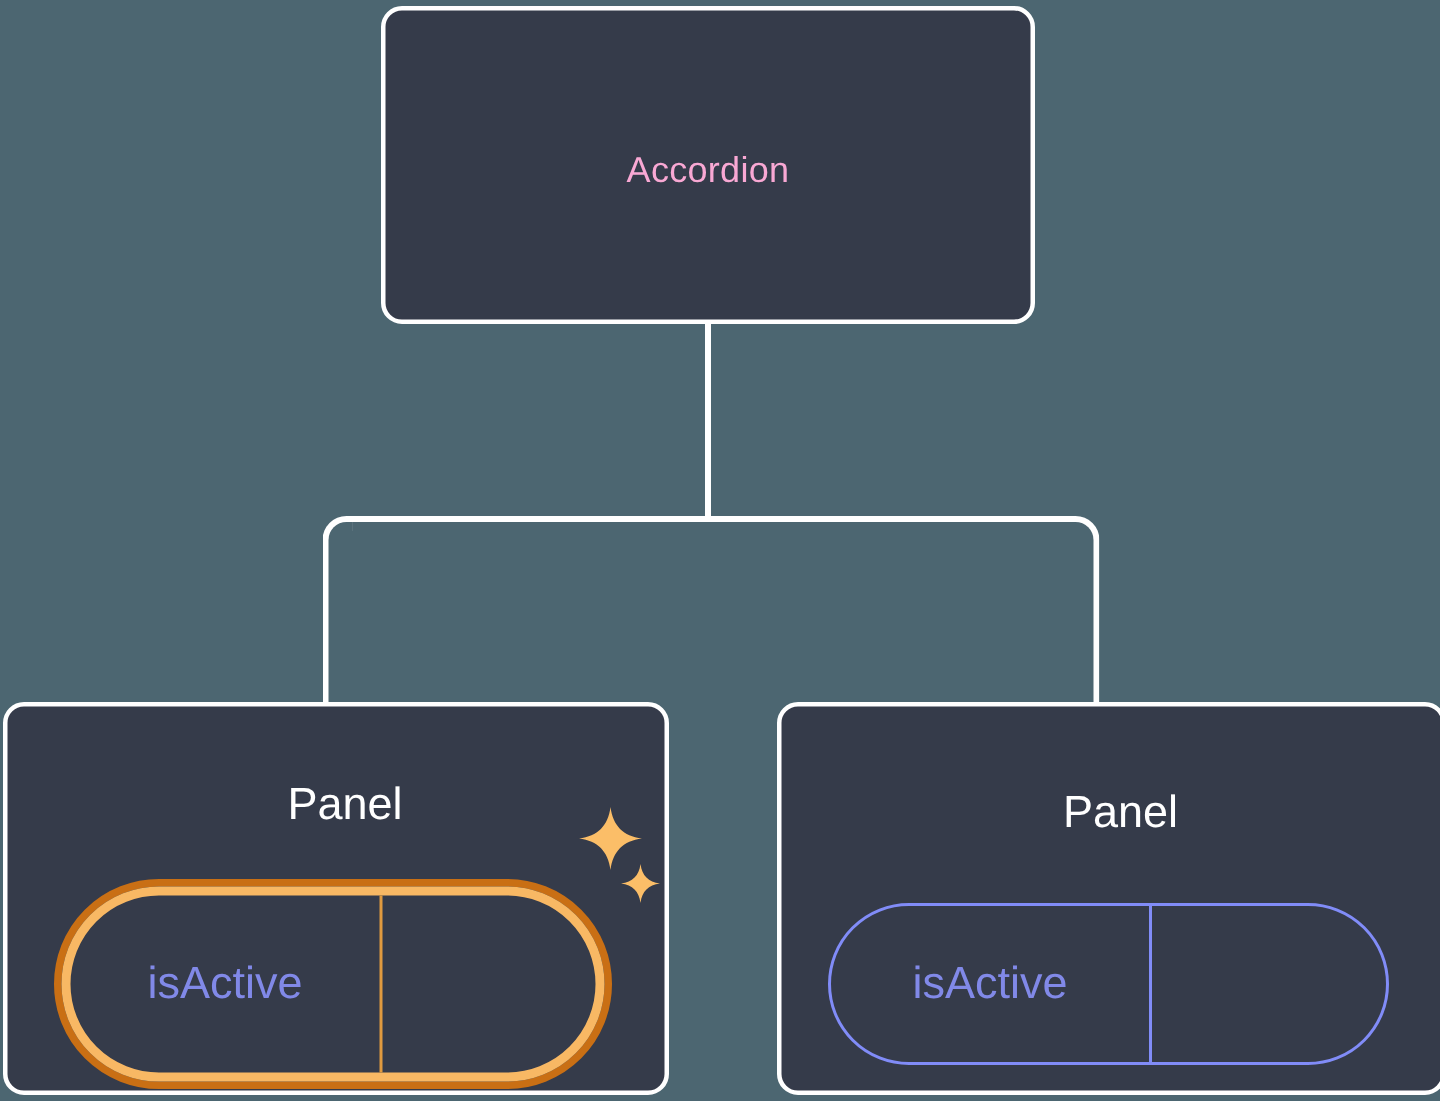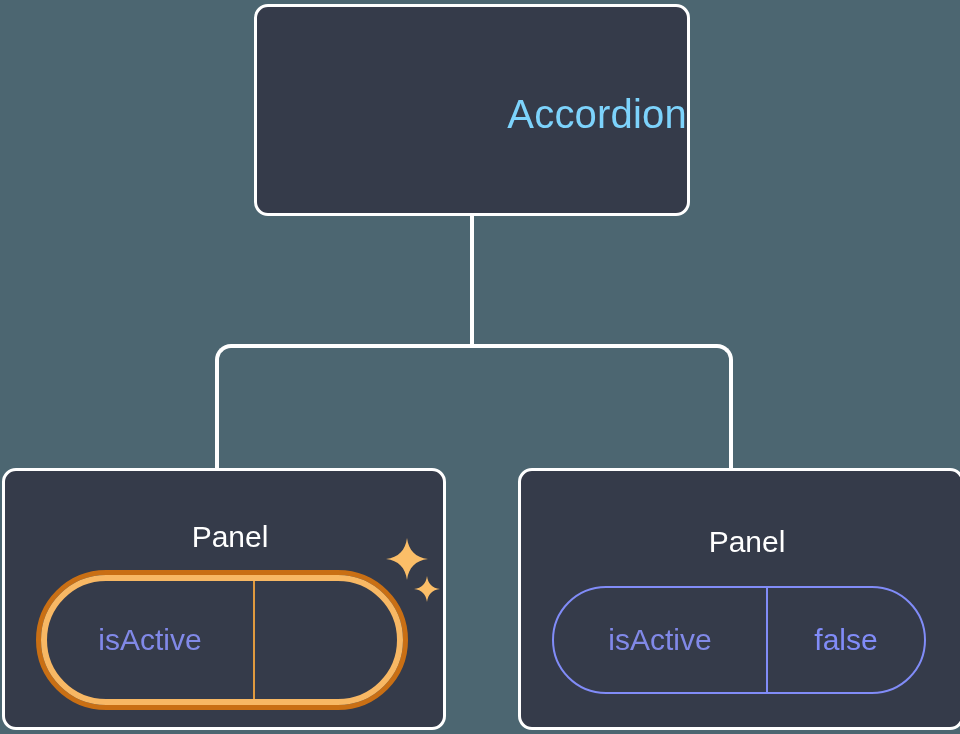--- a/index.html
+++ b/index.html
@@ -76,23 +76,23 @@
     left: 254px;
     top: 4px;
     width: 436px;
     height: 212px;
   }
   #node-accordion .node-title {
     position: absolute;
     left: 0;
     right: 0;
     top: 88px;
-    text-align: right;
-    color: #7dd3fc;
-    font-size: 40px;
+    text-align: center;
+    color: #f9a8d4;
+    font-size: 24px;
     line-height: 38px;
     letter-spacing: 0.2px;
   }
 
   #node-panel-left {
     left: 2px;
     top: 468px;
     width: 444px;
     height: 262px;
   }
@@ -117,20 +117,21 @@
   #node-panel-right .panel-title { top: 53px; }
 
   
   .pill {
     position: absolute;
     display: flex;
     align-items: stretch;
     box-sizing: border-box;
     border-radius: 999px;
     background: transparent;
+    margin-top: 16px;
   }
   .pill .cell {
     display: flex;
     align-items: center;
     justify-content: center;
     box-sizing: border-box;
   }
   .pill .cell-key {
     color: #8189e8;
   }
@@ -235,21 +236,20 @@
   </div>
 
   <div class="pill" id="pill-left">
     <div id="pill-left-inner">
       <div class="cell cell-key" id="pill-left-key">isActive</div>
     </div>
   </div>
 
   <div class="pill" id="pill-right">
     <div class="cell cell-key" id="pill-right-key">isActive</div>
-    <div class="cell cell-val" id="pill-right-val">false</div>
   </div>
 
   <svg class="sparkle" id="sparkle-large" viewBox="0 0 100 100">
     <path d="M50 0 C54 30 70 46 100 50 C70 54 54 70 50 100 C46 70 30 54 0 50 C30 46 46 30 50 0 Z"></path>
   </svg>
   <svg class="sparkle" id="sparkle-small" viewBox="0 0 100 100">
     <path d="M50 0 C54 30 70 46 100 50 C70 54 54 70 50 100 C46 70 30 54 0 50 C30 46 46 30 50 0 Z"></path>
   </svg>
 
 </div>

